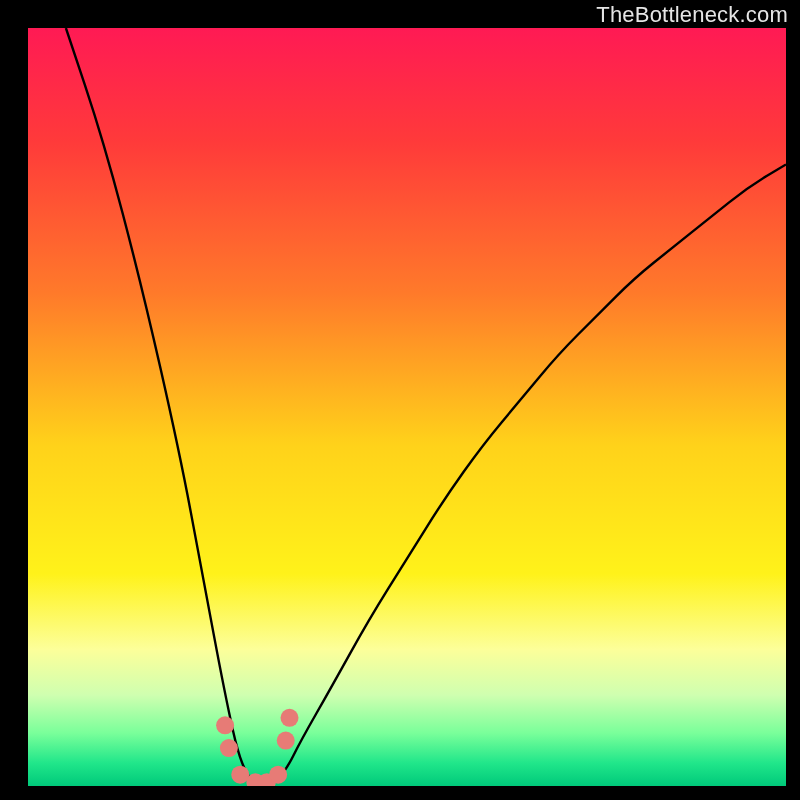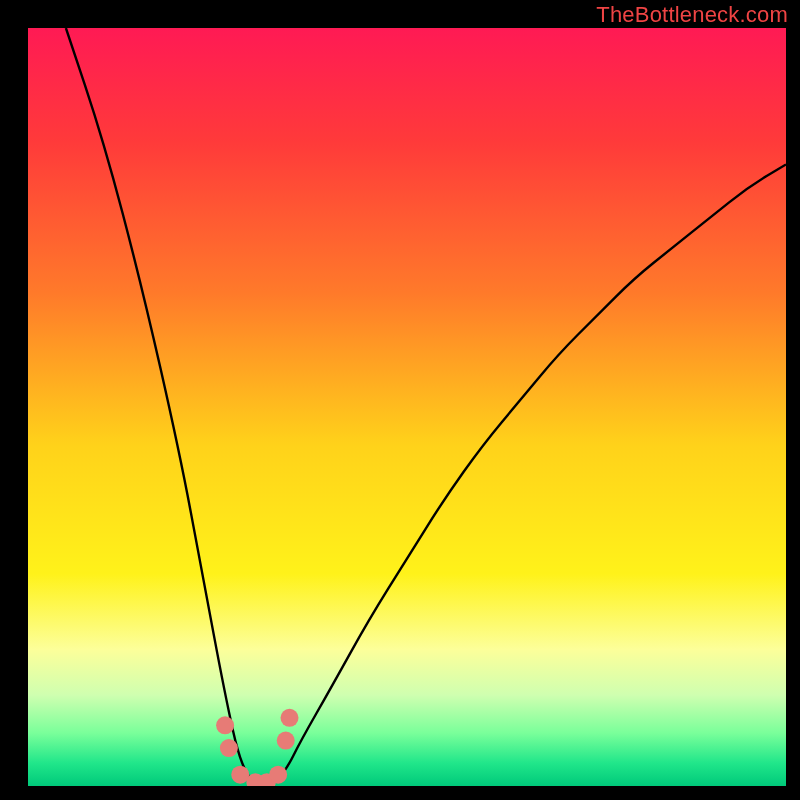--- a/index.html
+++ b/index.html
@@ -16,21 +16,21 @@
     top: 0;
     left: 0;
     width: 800px;
     height: 800px;
     background: #000;
   }
   .watermark {
     position: absolute;
     top: 2px;
     right: 12px;
-    color: #ef4444;
+    color: #e5e5e5;
     font-size: 22px;
     font-weight: 500;
     letter-spacing: 0.2px;
     z-index: 20;
   }
   .plot {
     position: absolute;
     left: 28px;
     top: 28px;
     width: 758px;

